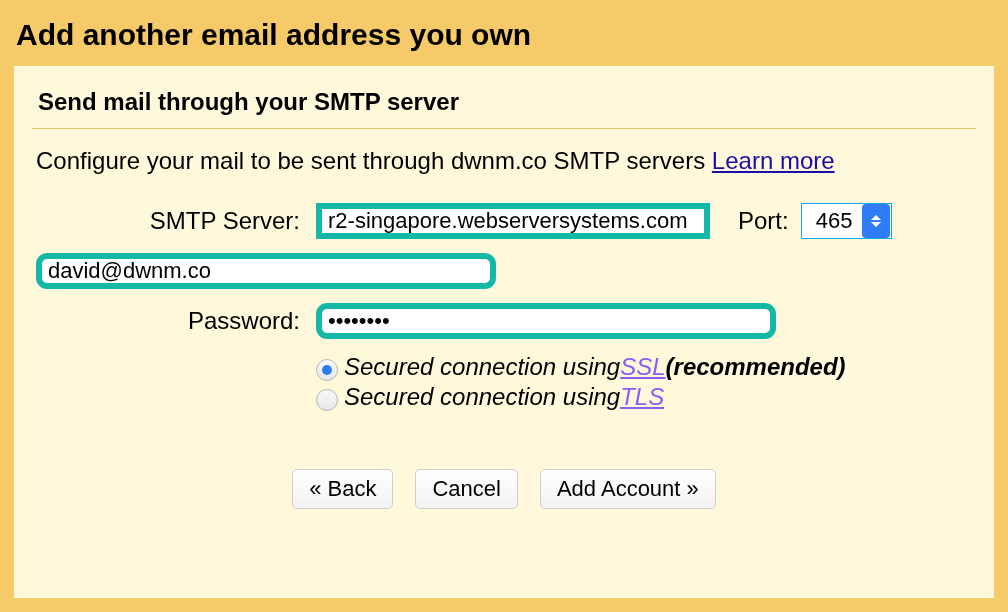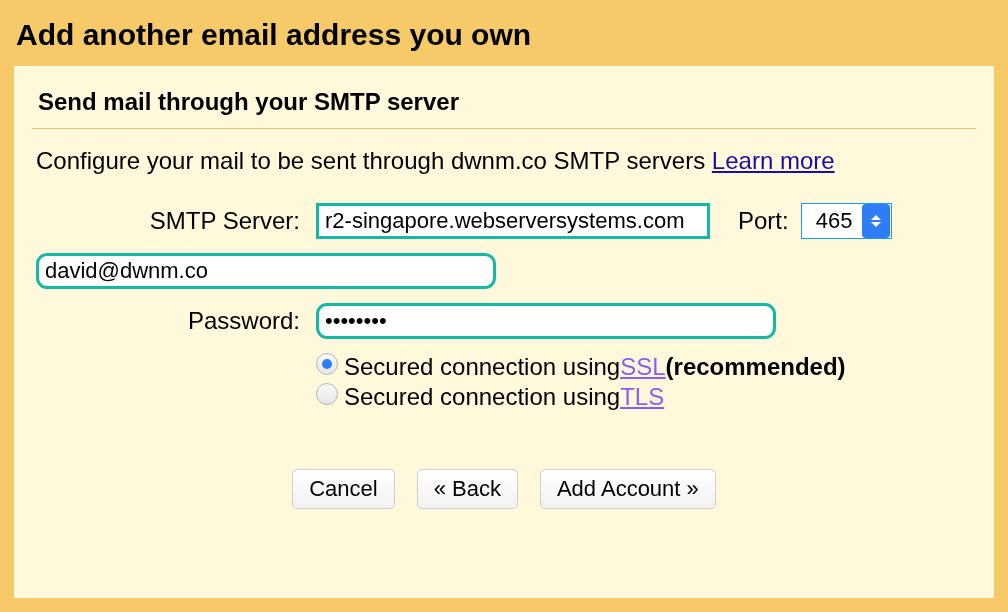--- a/index.html
+++ b/index.html
@@ -54,21 +54,21 @@
     .label {
       width: 280px;
       text-align: right;
       font-size: 24px;
       color: #000;
       padding-right: 16px;
     }
     .text-input {
       font-size: 22px;
       padding: 4px 6px;
-      border: 3px solid #14b8a6;
+      border: 6px solid #14b8a6;
       background: #fff;
       font-family: Arial, Helvetica, sans-serif;
       height: 36px;
     }
     .server-input { width: 394px; }
     .port-label {
       font-size: 24px;
       color: #000;
       margin-left: 28px;
       margin-right: 12px;
@@ -103,24 +103,25 @@
       border-right: 5px solid transparent;
     }
     .port-handle .arrow-up { border-bottom: 5px solid #fff; }
     .port-handle .arrow-down { border-top: 5px solid #fff; }
     .user-input, .pass-input { width: 460px; border-radius: 11px; }
     .radio-group {
       padding: 4px 18px 0 298px;
     }
     .radio-row {
       display: flex;
-      align-items: flex-start;
+      align-items: flex-end;
       font-size: 24px;
       color: #000;
       margin-bottom: 2px;
+      font-style: italic;
     }
     .radio {
       width: 22px;
       height: 22px;
       border-radius: 50%;
       border: 1px solid #b8b8b8;
       background: linear-gradient(#fafafa,#e6e6e6);
       margin-right: 6px;
       display: flex;
       align-items: center;
@@ -199,18 +200,18 @@
           <b> (recommended)</b>
       </div>
       <div class="radio-row">
         <span class="radio"></span>
         <span>Secured connection using </span>
           <a href="#">TLS</a>
       </div>
     </div>
 
     <div class="buttons">
+      <button class="btn">« Back</button>
       <button class="btn">Cancel</button>
-      <button class="btn">« Back</button>
       <button class="btn">Add Account »</button>
     </div>
   </div>
 </div>
 
 </body></html>

